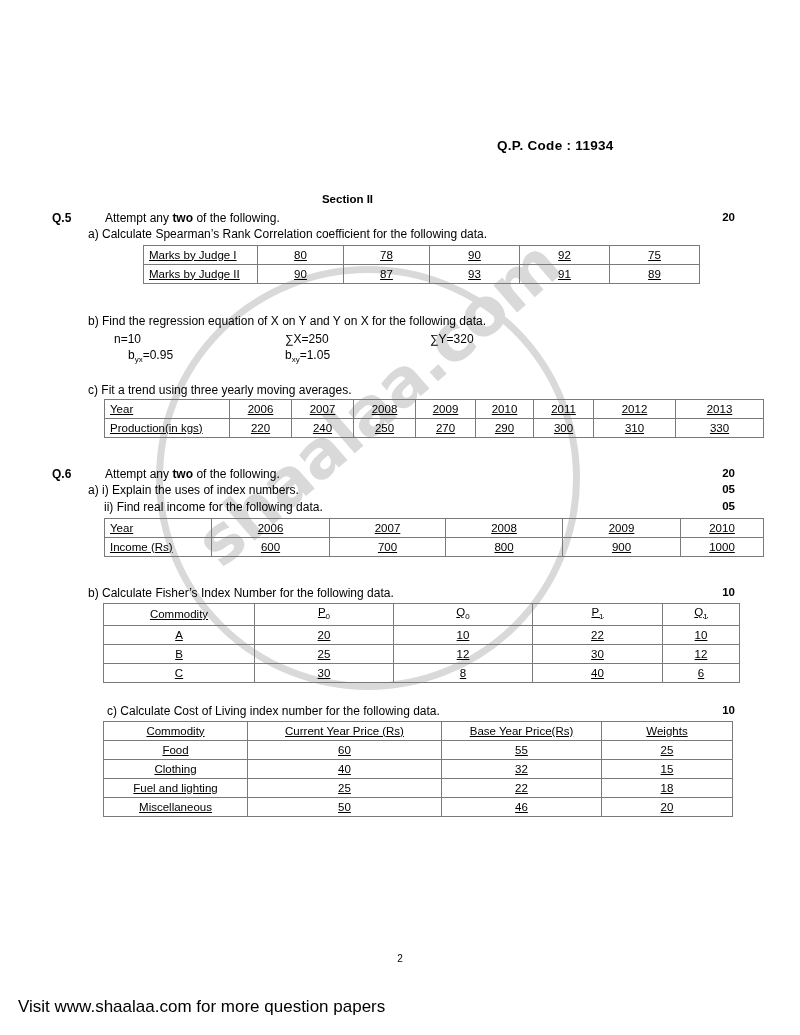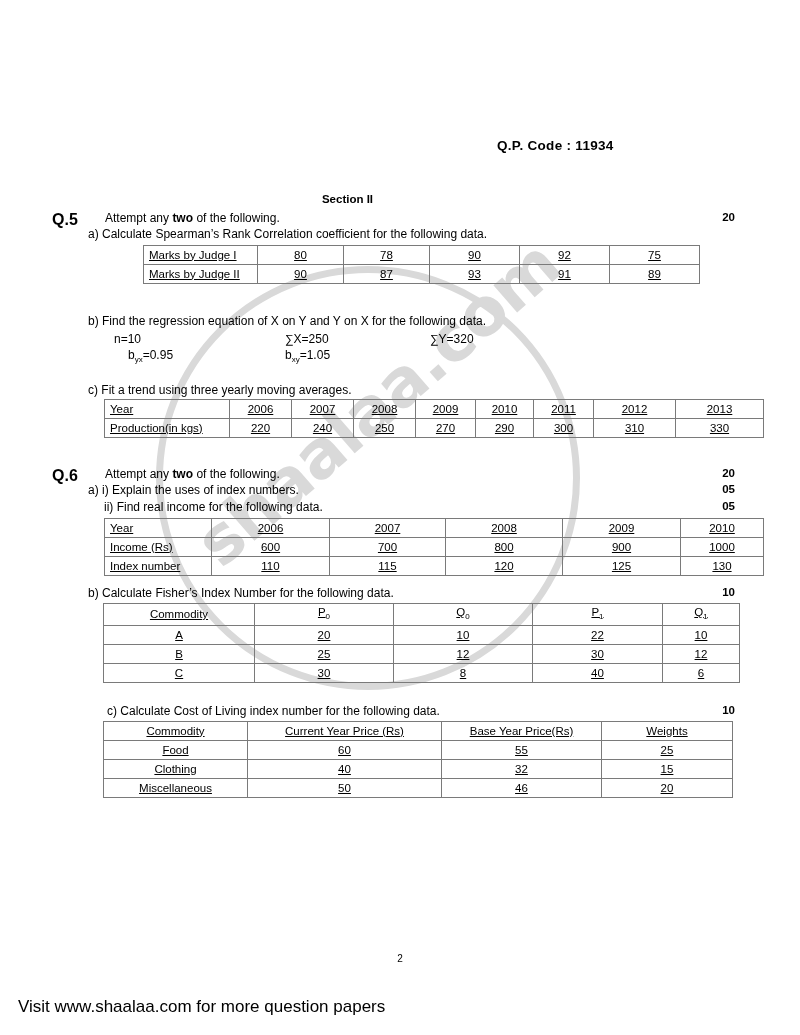--- a/index.html
+++ b/index.html
@@ -73,21 +73,21 @@
   #section-heading {
     left: 0;
     top: 193px;
     width: 695px;
     text-align: center;
     font-size: 11.5px;
     font-weight: 700;
   }
 
   .q-label {
-    font-size: 16px;
+    font-size: 12px;
     font-weight: 700;
   }
   .q-text {
     font-size: 12px;
   }
   .q-text b { font-weight: 700; }
 
   .marks {
     font-size: 11.5px;
     font-weight: 700;
@@ -235,28 +235,20 @@
       <td style="width:76px;">2010</td>
     </tr>
     <tr>
       <td class="lbl">Income (Rs)</td>
       <td>600</td>
       <td>700</td>
       <td>800</td>
       <td>900</td>
       <td>1000</td>
     </tr>
-    <tr>
-      <td class="lbl">Index number</td>
-      <td>110</td>
-      <td>115</td>
-      <td>120</td>
-      <td>125</td>
-      <td>130</td>
-    </tr>
   </tbody>
     </table>
 
   <div class="abs q-text" style="left:88px; top:586px; white-space:nowrap;"><span>b)</span>&nbsp;<span>Calculate Fisher’s Index Number for the following data.</span></div>
   <div class="abs marks" style="left:695px; top:586px;">10</div>
 
   <table class="dt abs" style="left:103px; top:603px;">
     <tbody>
         <tr>
       <td style="width:144px;">Commodity</td>
@@ -306,20 +298,26 @@
       <td>55</td>
       <td>25</td>
     </tr>
     <tr>
       <td>Clothing</td>
       <td>40</td>
       <td>32</td>
       <td>15</td>
     </tr>
     <tr>
+      <td>Fuel and lighting</td>
+      <td>25</td>
+      <td>22</td>
+      <td>18</td>
+    </tr>
+    <tr>
       <td>Miscellaneous</td>
       <td>50</td>
       <td>46</td>
       <td>20</td>
     </tr>
   </tbody>
     </table>
 
   <div class="abs" id="page-number">2</div>
 

